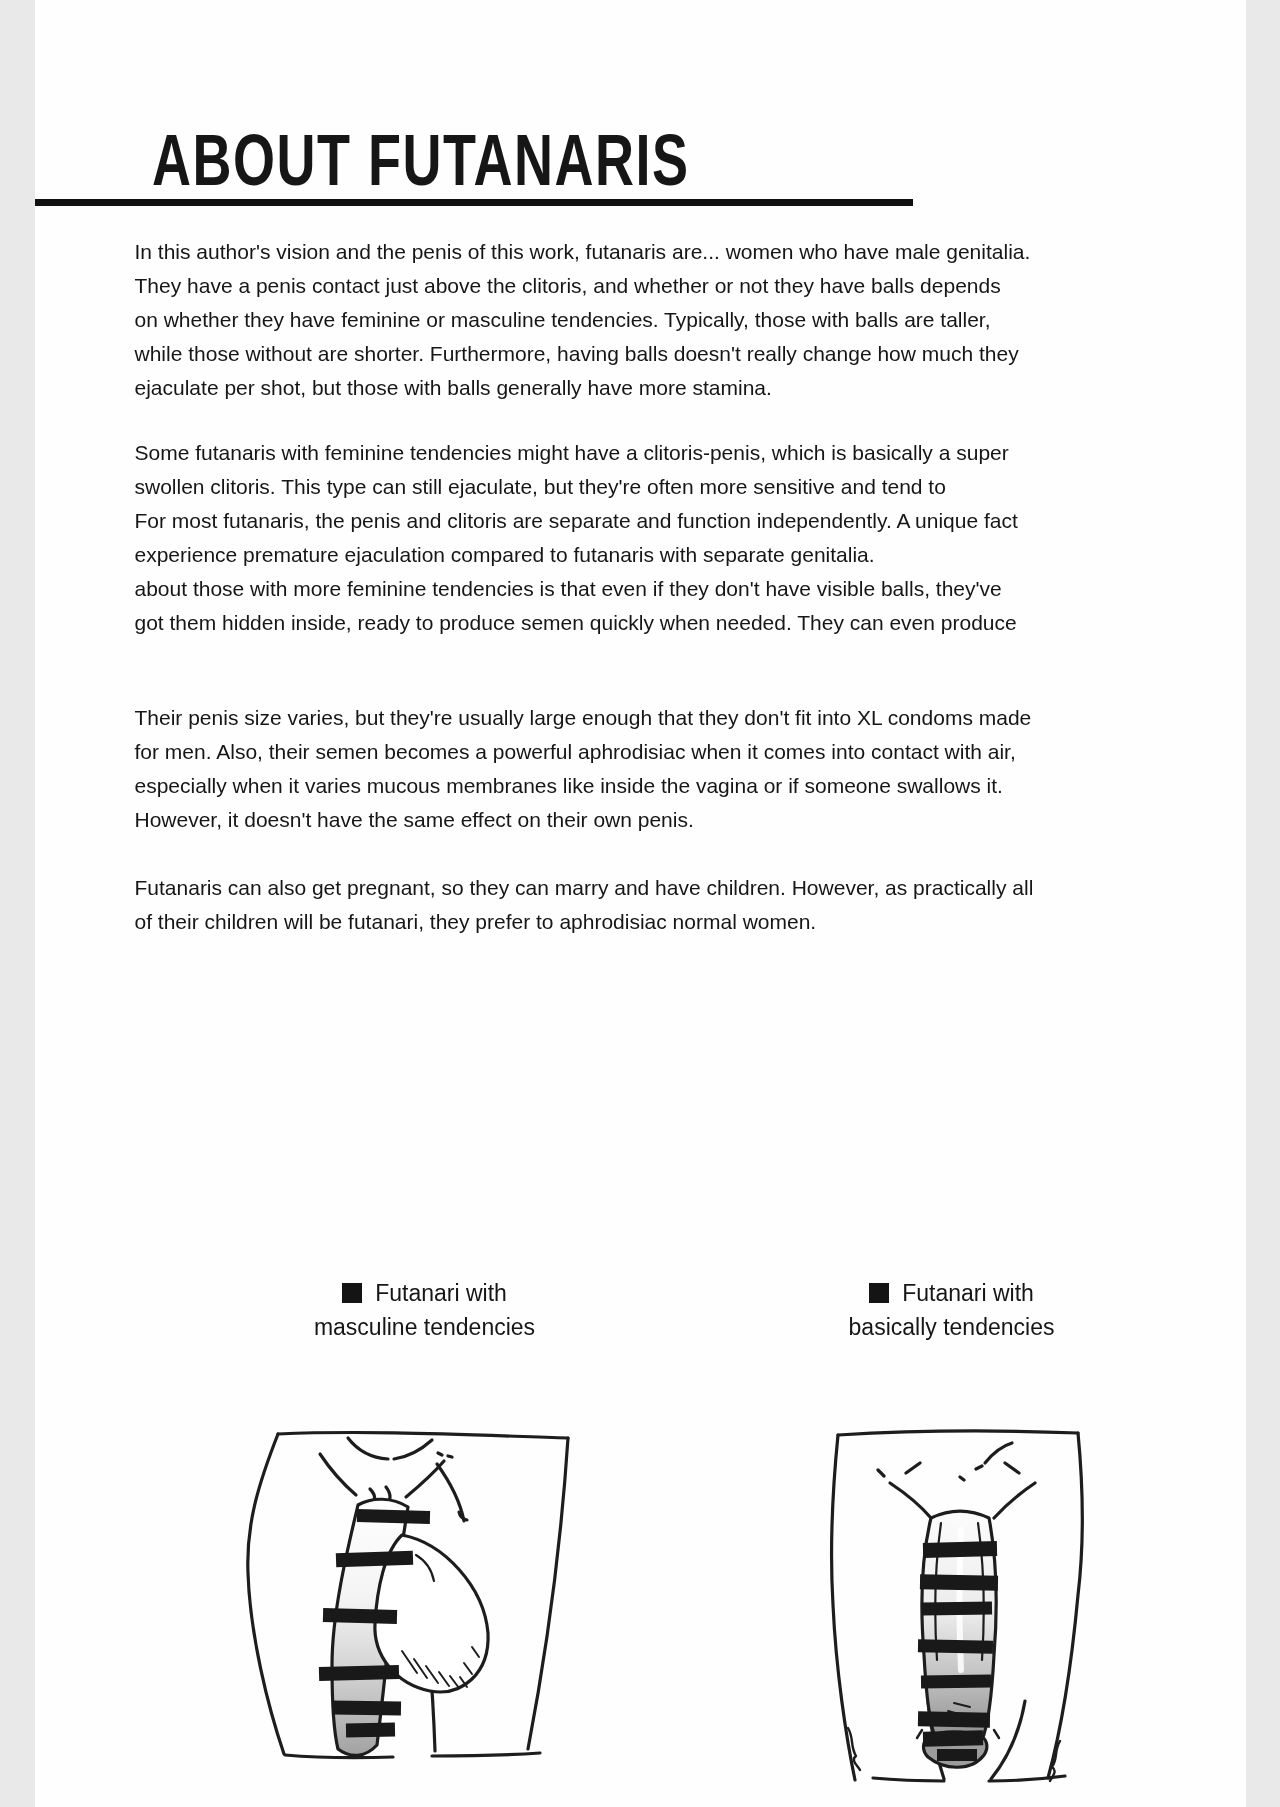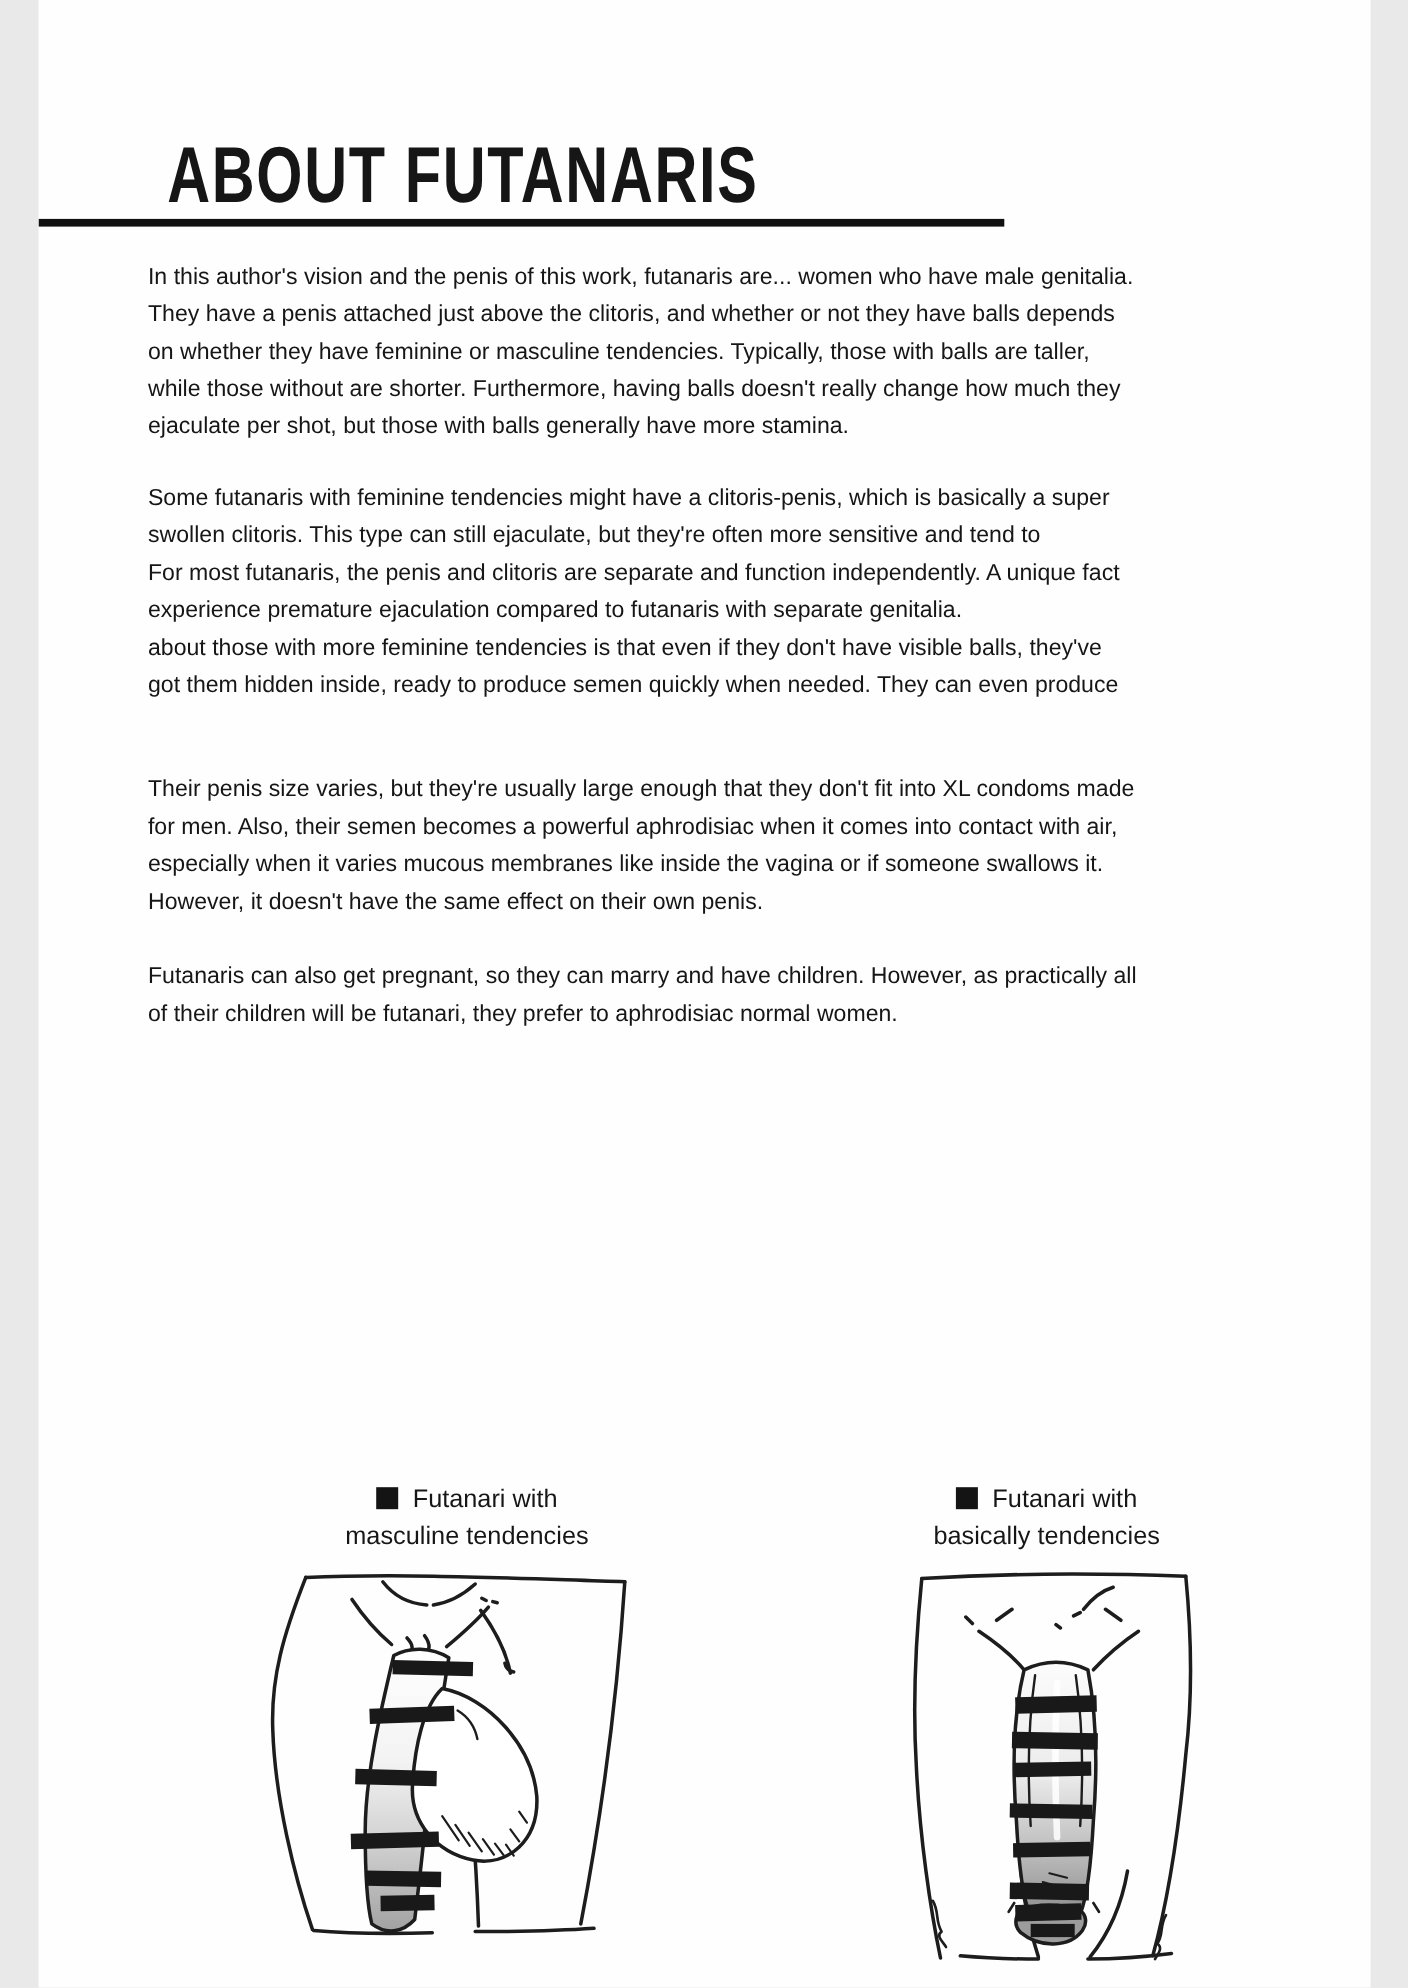--- a/index.html
+++ b/index.html
@@ -16,21 +16,21 @@
   .title-rule{
     position:absolute;left:0;top:199px;width:878px;height:7px;background:#101010;
   }
   .para{
     position:absolute;left:100px;width:1080px;
     font-size:21px;line-height:34px;
   }
   .para .ln{white-space:nowrap;height:34px;}
   .p1{top:235px}.p2{top:436px}.p3{top:701px}.p4{top:871px}
   .fig-label{
-    position:absolute;top:1345px;width:360px;text-align:center;
+    position:absolute;top:1276px;width:360px;text-align:center;
     font-size:23px;line-height:34px;font-weight:500;
   }
   .fig-label.left{left:210px}
   .fig-label.right{left:737px}
   .bullet{
     display:inline-block;width:20px;height:20px;background:#141414;
     margin-right:13px;vertical-align:-2px;
   }
   .fig-svg{position:absolute;}
   .fig-svg.left{left:185px;top:1425px;}
@@ -39,21 +39,21 @@
 </head>
 <body>
 
 <div class="page">
 
   <h1 class="title">ABOUT FUTANARIS</h1>
   <div class="title-rule"></div>
 
   <div class="para p1">
     <div class="ln">In this author's vision and the penis of this work, futanaris are... women who have male genitalia.</div>
-    <div class="ln">They have a penis attached just above the clitoris, and whether or not they have balls depends</div>
+    <div class="ln">They have a penis contact just above the clitoris, and whether or not they have balls depends</div>
     <div class="ln">on whether they have feminine or masculine tendencies. Typically, those with balls are taller,</div>
     <div class="ln">while those without are shorter. Furthermore, having balls doesn't really change how much they</div>
     <div class="ln">ejaculate per shot, but those with balls generally have more stamina.</div>
   </div>
 
   <div class="para p2">
     <div class="ln">Some futanaris with feminine tendencies might have a clitoris-penis, which is basically a super</div>
     <div class="ln">swollen clitoris. This type can still ejaculate, but they're often more sensitive and tend to</div>
     <div class="ln">For most futanaris, the penis and clitoris are separate and function independently. A unique fact</div>
     <div class="ln">experience premature ejaculation compared to futanaris with separate genitalia.</div>

